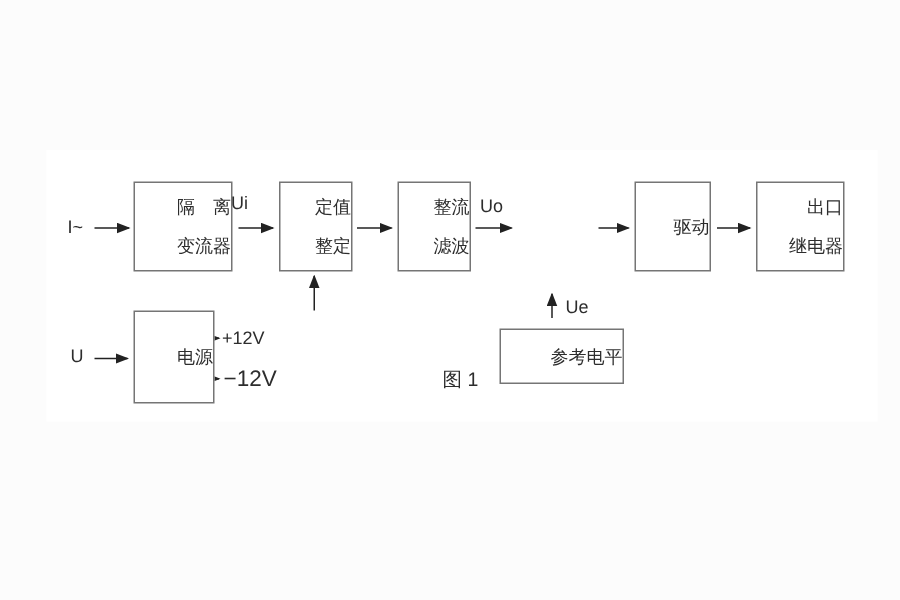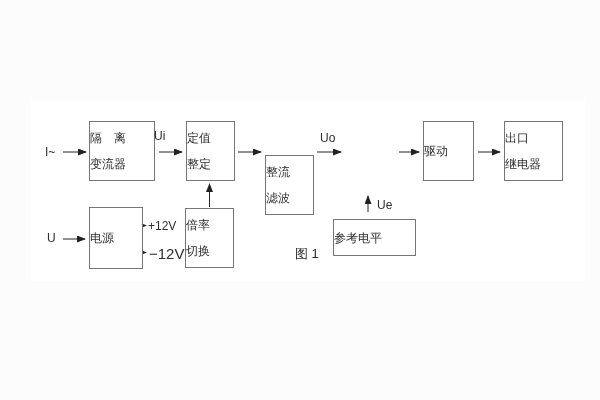--- a/index.html
+++ b/index.html
@@ -29,21 +29,21 @@
     width: 600px;
     height: 400px;
   }
   .box {
     position: absolute;
     box-sizing: border-box;
     border: 1px solid #757575;
     background: #ffffff;
     display: flex;
     flex-direction: column;
-    align-items: flex-start;
+    align-items: flex-end;
     justify-content: center;
     gap: 12px;
     color: #2d2d2d;
     font-size: 12px;
     line-height: 14px;
     white-space: nowrap;
   }
   .sig-label {
     position: absolute;
     transform: translateY(-50%);
@@ -84,37 +84,33 @@
       <line x1="368" y1="212" x2="368" y2="196" stroke="#222222" stroke-width="1" marker-end="url(#ah)"></line>
     </svg>
 <div class="box" style="left: 89px; top: 121px; width: 66px; height: 60px;">
       <div class="box-line">隔　离</div>
       <div class="box-line">变流器</div>
     </div>
     <div class="box" style="left: 186px; top: 121px; width: 49px; height: 60px;">
       <div class="box-line">定值</div>
       <div class="box-line">整定</div>
     </div>
-    <div class="box" style="left: 265px; top: 121px; width: 49px; height: 60px; margin-top: 34px;">
+    <div class="box" style="left: 265px; top: 121px; width: 49px; height: 60px;">
       <div class="box-line">整流</div>
       <div class="box-line">滤波</div>
     </div>
     <div class="box" style="left: 423px; top: 121px; width: 51px; height: 60px;">
       <div class="box-line">驱动</div>
     </div>
     <div class="box" style="left: 504px; top: 121px; width: 59px; height: 60px;">
       <div class="box-line">出口</div>
       <div class="box-line">继电器</div>
     </div>
     <div class="box" style="left: 89px; top: 207px; width: 54px; height: 62px;">
       <div class="box-line">电源</div>
-    </div>
-    <div class="box" style="left: 185px; top: 208px; width: 49px; height: 60px;">
-      <div class="box-line">倍率</div>
-      <div class="box-line">切换</div>
     </div>
     <div class="box" style="left: 333px; top: 219px; width: 83px; height: 37px;">
       <div class="box-line">参考电平</div>
     </div>
     <div class="sig-label" style="left: 45px; top: 152px; font-size: 12px;">I~</div>
     <div class="sig-label" style="left: 154px; top: 136px; font-size: 12px;">Ui</div>
     <div class="sig-label" style="left: 320px; top: 138px; font-size: 12px;">Uo</div>
     <div class="sig-label" style="left: 377px; top: 205px; font-size: 12px; text-align: center;">Ue</div>
     <div class="sig-label" style="left: 47px; top: 238px; font-size: 12px;">U</div>
     <div class="sig-label" style="left: 148px; top: 226px; font-size: 12px;">+12V</div>

